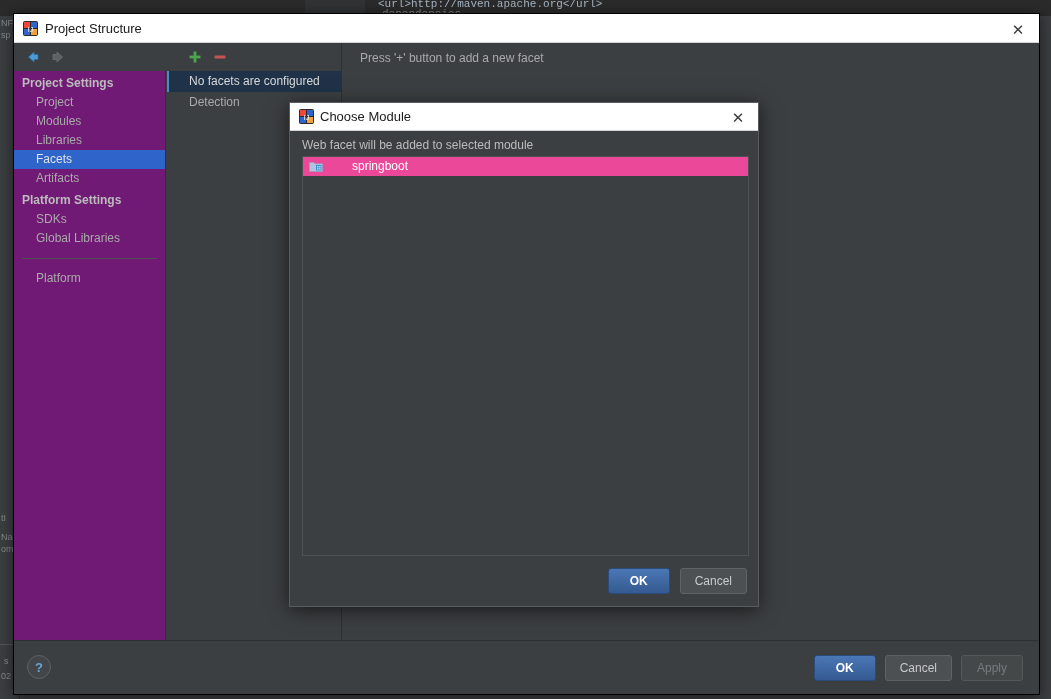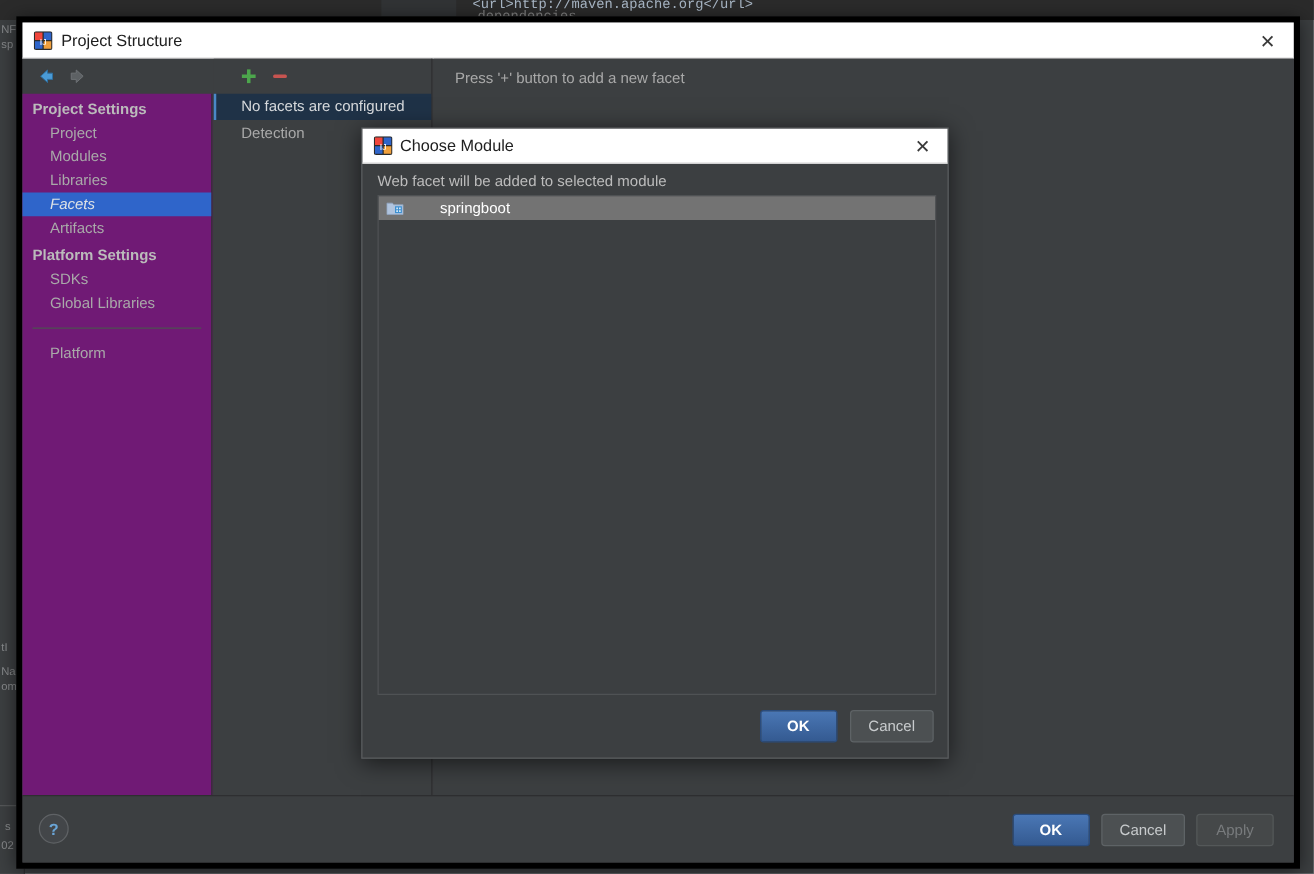--- a/index.html
+++ b/index.html
@@ -55,21 +55,21 @@
   #ide-bottom-sep {
     position: absolute; left: 0; top: 644px; width: 20px; height: 1px;
     background: #555759;
   }
 
   
   #ps-window {
     position: absolute; left: 13px; top: 13px;
     width: 1027px; height: 682px;
     background: #3c3f41;
-    border: 5px solid #000000;
+    border: 1px solid #000000;
     box-shadow: 0 2px 14px rgba(0,0,0,0.55);
   }
   #ps-titlebar {
     position: absolute; left: 0; top: 0; right: 0; height: 29px;
     background: #ffffff;
     border-bottom: 1px solid #d4d4d4;
   }
   #ps-title-icon {
     position: absolute; left: 9px; top: 7px; width: 15px; height: 15px;
   }
@@ -116,21 +116,20 @@
   }
   .side-item {
     padding: 0 0 0 22px;
     font-size: 12px; color: #a9a9a9;
     line-height: 19px; height: 19px;
     cursor: pointer;
   }
   .side-item.selected {
     background: #2f65ca;
     color: #dfe3e6;
-    font-style: italic;
   }
   .side-sep {
     height: 1px; background: #4e5052;
     margin: 10px 8px 10px 8px;
   }
 
   
   #ps-facets {
     position: absolute; left: 153px; top: 0; width: 175px; bottom: 0;
     background: #3c3f41;
@@ -253,21 +252,21 @@
     border: 1px solid #4f5254;
   }
   .cm-row {
     height: 19px; line-height: 19px;
     font-size: 12px; color: #bdbdbd;
     padding-left: 6px;
     display: flex; align-items: center; gap: 6px;
     cursor: pointer;
   }
   .cm-row.selected {
-    background: #737373;
+    background: #ec4899;
     color: #ffffff;
     gap: 29px;
   }
   .mod-icon {
     width: 14px; height: 13px;
     position: relative; flex: 0 0 auto;
   }
   #cm-annotation {
     position: absolute; left: 338px; top: 201px;
     font-size: 14px; color: #e03030;

